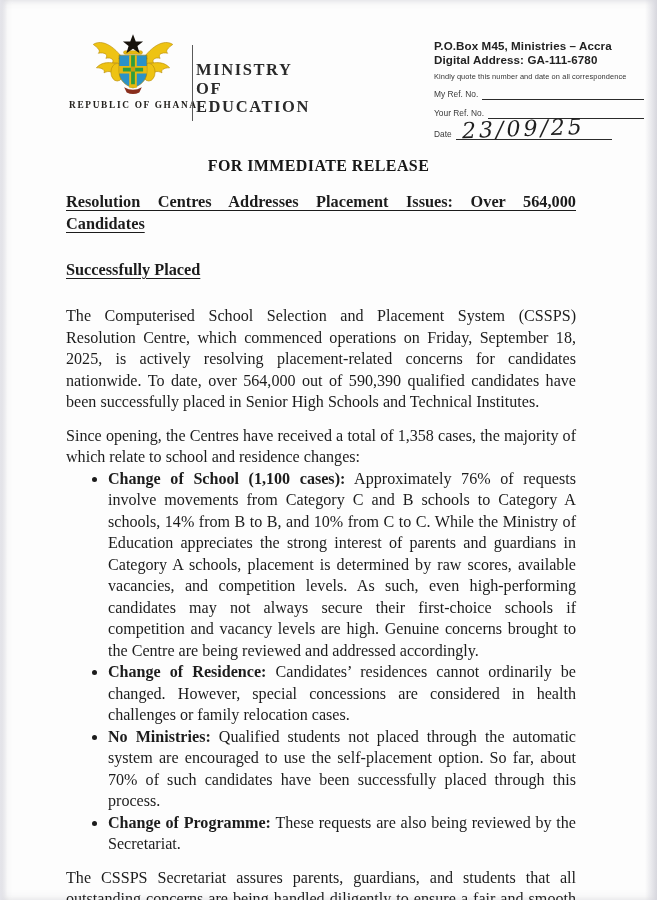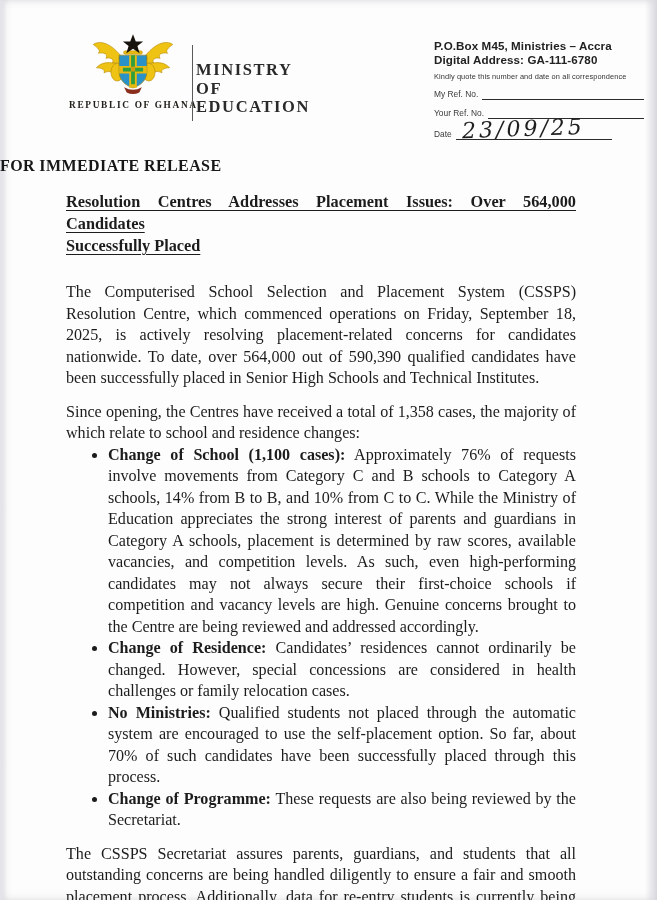--- a/index.html
+++ b/index.html
@@ -37,27 +37,27 @@
   .ref-row .lbl{white-space:nowrap;padding-bottom:1px;}
   .ref-row .line{flex:1;border-bottom:1.2px solid #2b2b2b;margin-left:4px;height:9px;}
   .ref-row.date-row{margin-top:10px;padding-right:32px;}
   .handwriting{
     position:absolute;left:28px;top:-13px;
     font-family:"DejaVu Serif",serif;font-style:italic;font-weight:400;
     font-size:22px;letter-spacing:3px;color:#1f1f1f;
     transform:rotate(-2deg);white-space:nowrap;}
 
   
-  .release{position:absolute;left:0;right:20px;top:157px;text-align:left;
+  .release{position:absolute;left:0;right:20px;top:157px;text-align:center;
     font-size:16px;font-weight:700;letter-spacing:.4px;color:#171717;}
   .content{position:absolute;left:66px;top:191px;width:510px;font-size:16.1px;line-height:21.5px;}
   .title{font-weight:700;font-size:16.3px;line-height:21.8px;}
   .title .l1{text-align:justify;text-align-last:justify;
     text-decoration:underline;text-decoration-thickness:1.4px;text-underline-offset:3px;}
-  .title .l2{text-decoration:underline;text-decoration-thickness:1.4px;text-underline-offset:3px;}
+  .title .l2{text-decoration:underline;text-decoration-thickness:1.4px;text-underline-offset:3px;margin-top:24px;}
   .para{text-align:justify;margin-top:12px;}
   .para.first{margin-top:25px;}
   ul.points{margin:0;padding:0 0 0 42px;list-style:disc;}
   ul.points li{text-align:justify;margin:0;padding:0;}
   .b{font-weight:700;}
 </style>
 </head>
 <body>
 
 <div class="page">

